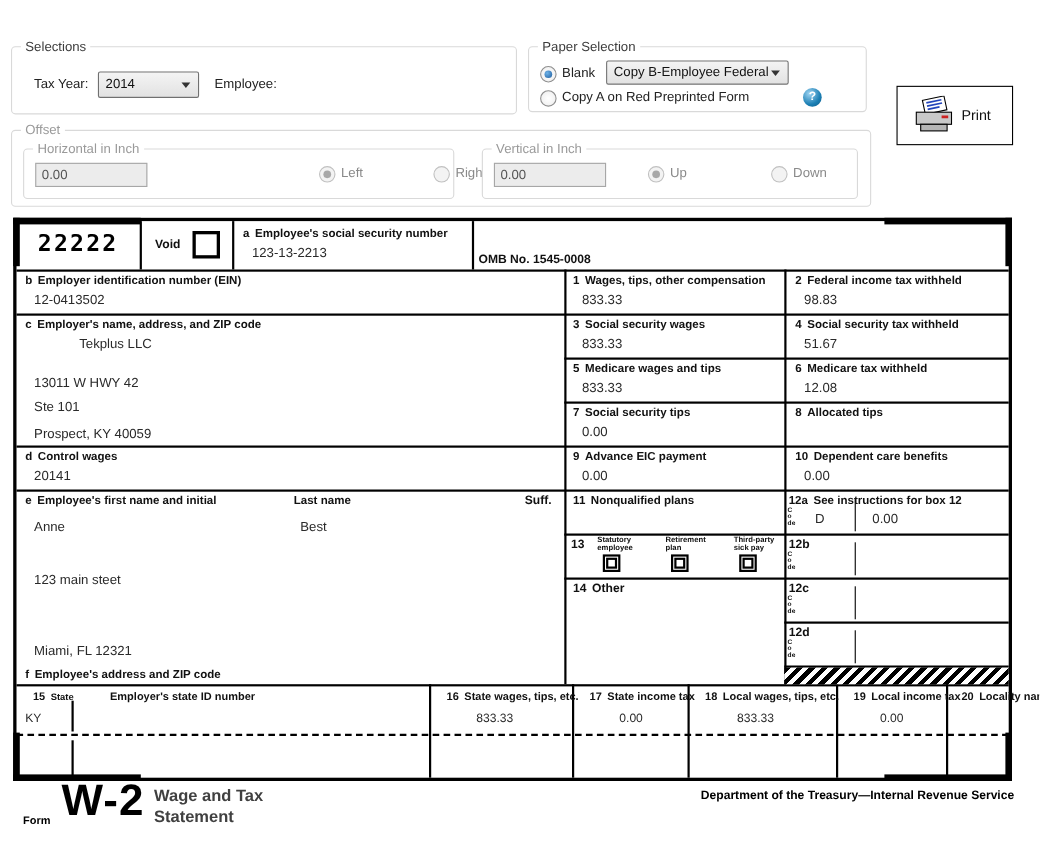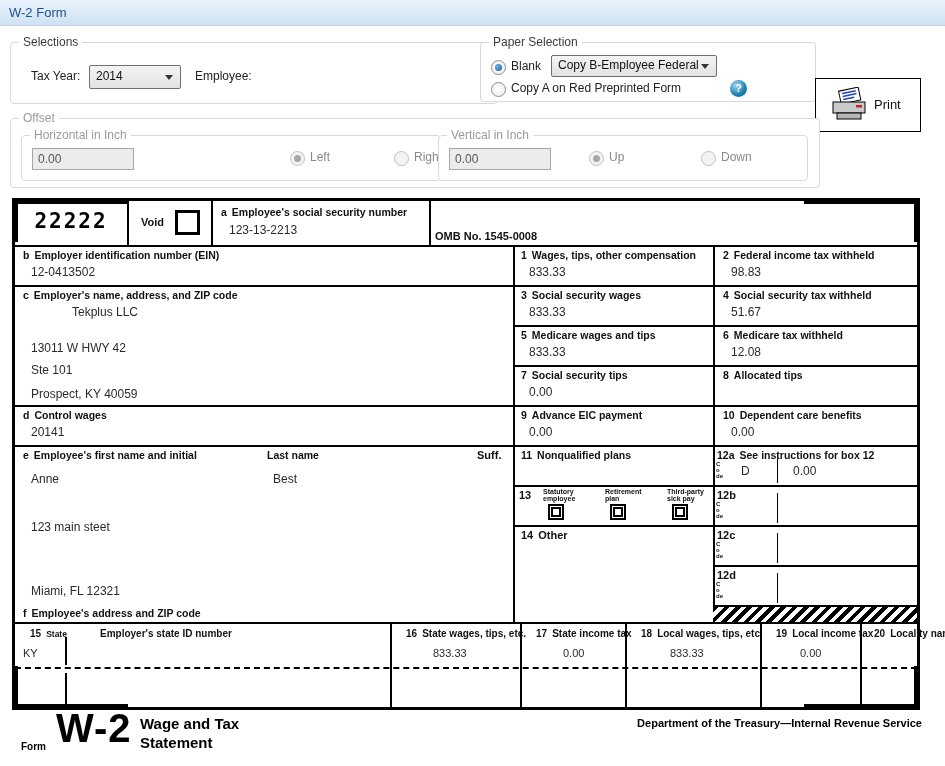--- a/index.html
+++ b/index.html
@@ -5,21 +5,21 @@
   html,body{margin:0;padding:0;background:#fff;}
   #app{position:relative;width:945px;height:766px;background:#fff;overflow:hidden;
        font-family:"Liberation Sans",sans-serif;color:#222;}
 
   
   .titlebar{position:absolute;left:0;top:0;width:945px;height:25px;
     background:linear-gradient(#eaf4fd,#cfe1f3);border-bottom:1px solid #bdd3e8;}
   .titlebar .t{position:absolute;left:9px;top:5px;font-size:13px;color:#1d4f8c;}
 
   
-  .grp{position:absolute;border:1px solid #d9d9d9;border-radius:4px;background:#fff;padding-left:28px;}
+  .grp{position:absolute;border:1px solid #d9d9d9;border-radius:4px;background:#fff;}
   .grp>.glabel{position:absolute;top:-8px;left:8px;background:#fff;padding:0 4px;
     font-size:12px;color:#3c3c3c;}
   .grp.dis>.glabel{color:#9a9a9a;}
 
   
   .combo{position:absolute;height:22px;border:1px solid #707070;border-radius:2px;
     background:linear-gradient(#f4f4f4,#e2e2e2);cursor:default;}
   .combo .cv{position:absolute;left:6px;top:3px;font-size:12px;color:#111;white-space:nowrap;}
   .combo .arr{position:absolute;right:7px;top:9px;width:0;height:0;
     border-left:4px solid transparent;border-right:4px solid transparent;border-top:5px solid #333;}
@@ -66,31 +66,28 @@
   .cb-box{position:absolute;width:12px;height:12px;border:2px solid #000;}
   .cb-box i{position:absolute;left:1px;top:1px;right:1px;bottom:1px;border:2px solid #000;display:block;}
   .sm{font-size:8.5px;}
   .statelbl{font-size:10px;margin-left:10px;}
 
   
   .f-form{position:absolute;left:21px;top:741px;font-size:10px;font-weight:bold;color:#000;}
   .f-w2{position:absolute;left:56px;top:706px;font-size:40px;font-weight:900;color:#000;
     letter-spacing:1px;font-stretch:condensed;}
   .f-title{position:absolute;left:140px;top:714px;width:170px;font-size:15px;font-weight:bold;
-    line-height:19px;color:#000000;}
+    line-height:19px;color:#404040;}
   .f-agency{position:absolute;right:23px;top:717px;font-size:11px;font-weight:bold;color:#000;}
 </style>
 </head>
 <body>
 
 <div id="app">
 
-  <div class="titlebar">
-    <span class="t">W-2 Form</span>
-  </div>
 
   <div class="grp" style="left:10px;top:42px;width:458px;height:60px;">
     <span class="glabel">Selections</span>
     <span class="rlabel" style="left:20px;top:26px;">Tax Year:</span>
     <div class="combo" style="left:78px;top:22px;width:90px;">
       <span class="cv">2014</span>
       <span class="arr"></span>
     </div>
     <span class="rlabel" style="left:184px;top:26px;">Employee:</span>
   </div>

